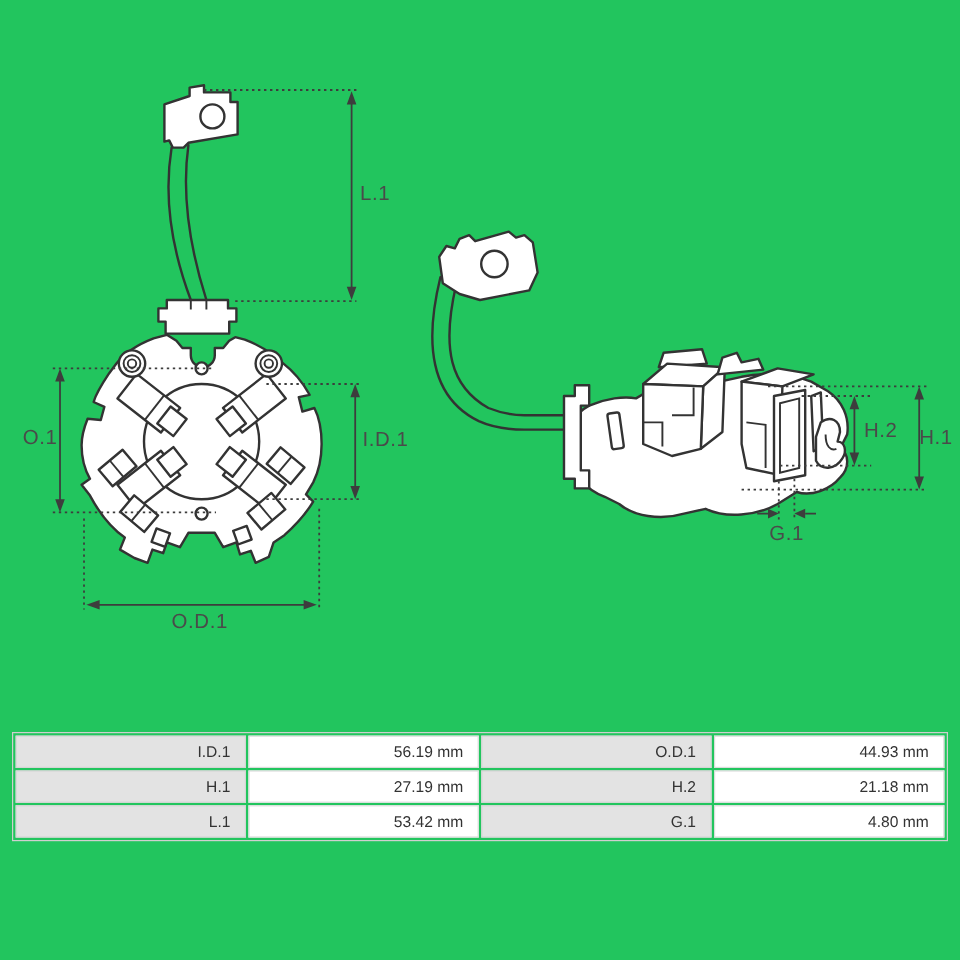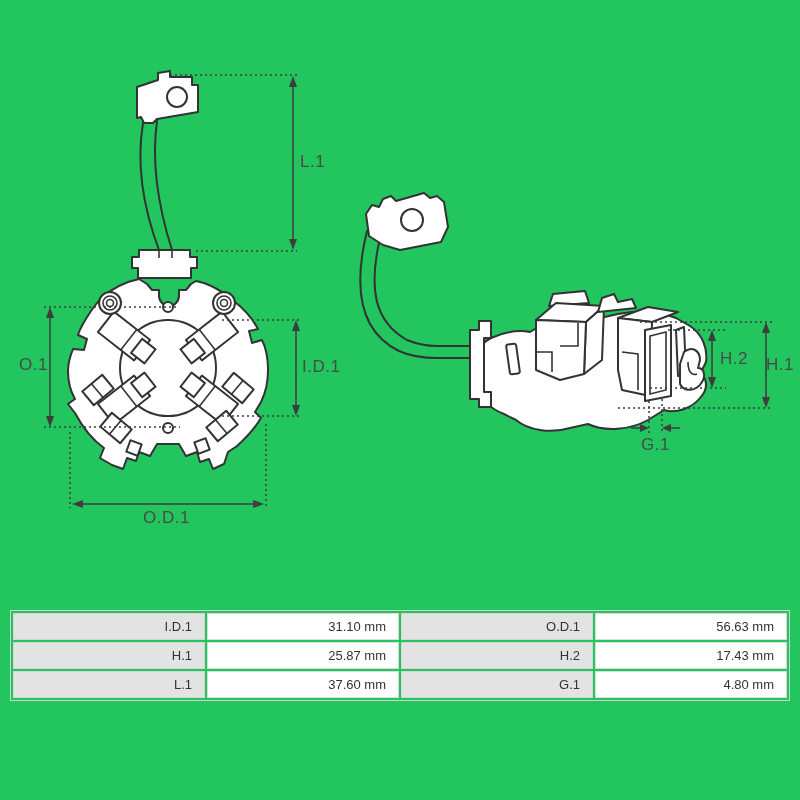--- a/index.html
+++ b/index.html
@@ -185,31 +185,31 @@
     <span class="dim-label lbl-od1">O.D.1</span>
     <span class="dim-label lbl-h2">H.2</span>
     <span class="dim-label lbl-h1">H.1</span>
     <span class="dim-label lbl-g1">G.1</span>
   </div>
 
   <table class="spec">
     <tbody>
       <tr>
         <td class="lab">I.D.1</td>
-        <td class="val">31.10 mm</td>
+        <td class="val">56.19 mm</td>
         <td class="lab">O.D.1</td>
-        <td class="val">56.63 mm</td>
+        <td class="val">44.93 mm</td>
       </tr>
       <tr>
         <td class="lab">H.1</td>
-        <td class="val">25.87 mm</td>
+        <td class="val">27.19 mm</td>
         <td class="lab">H.2</td>
-        <td class="val">17.43 mm</td>
+        <td class="val">21.18 mm</td>
       </tr>
       <tr>
         <td class="lab">L.1</td>
-        <td class="val">37.60 mm</td>
+        <td class="val">53.42 mm</td>
         <td class="lab">G.1</td>
         <td class="val">4.80 mm</td>
       </tr>
     </tbody>
   </table>
 </div>
 
 </body></html>

